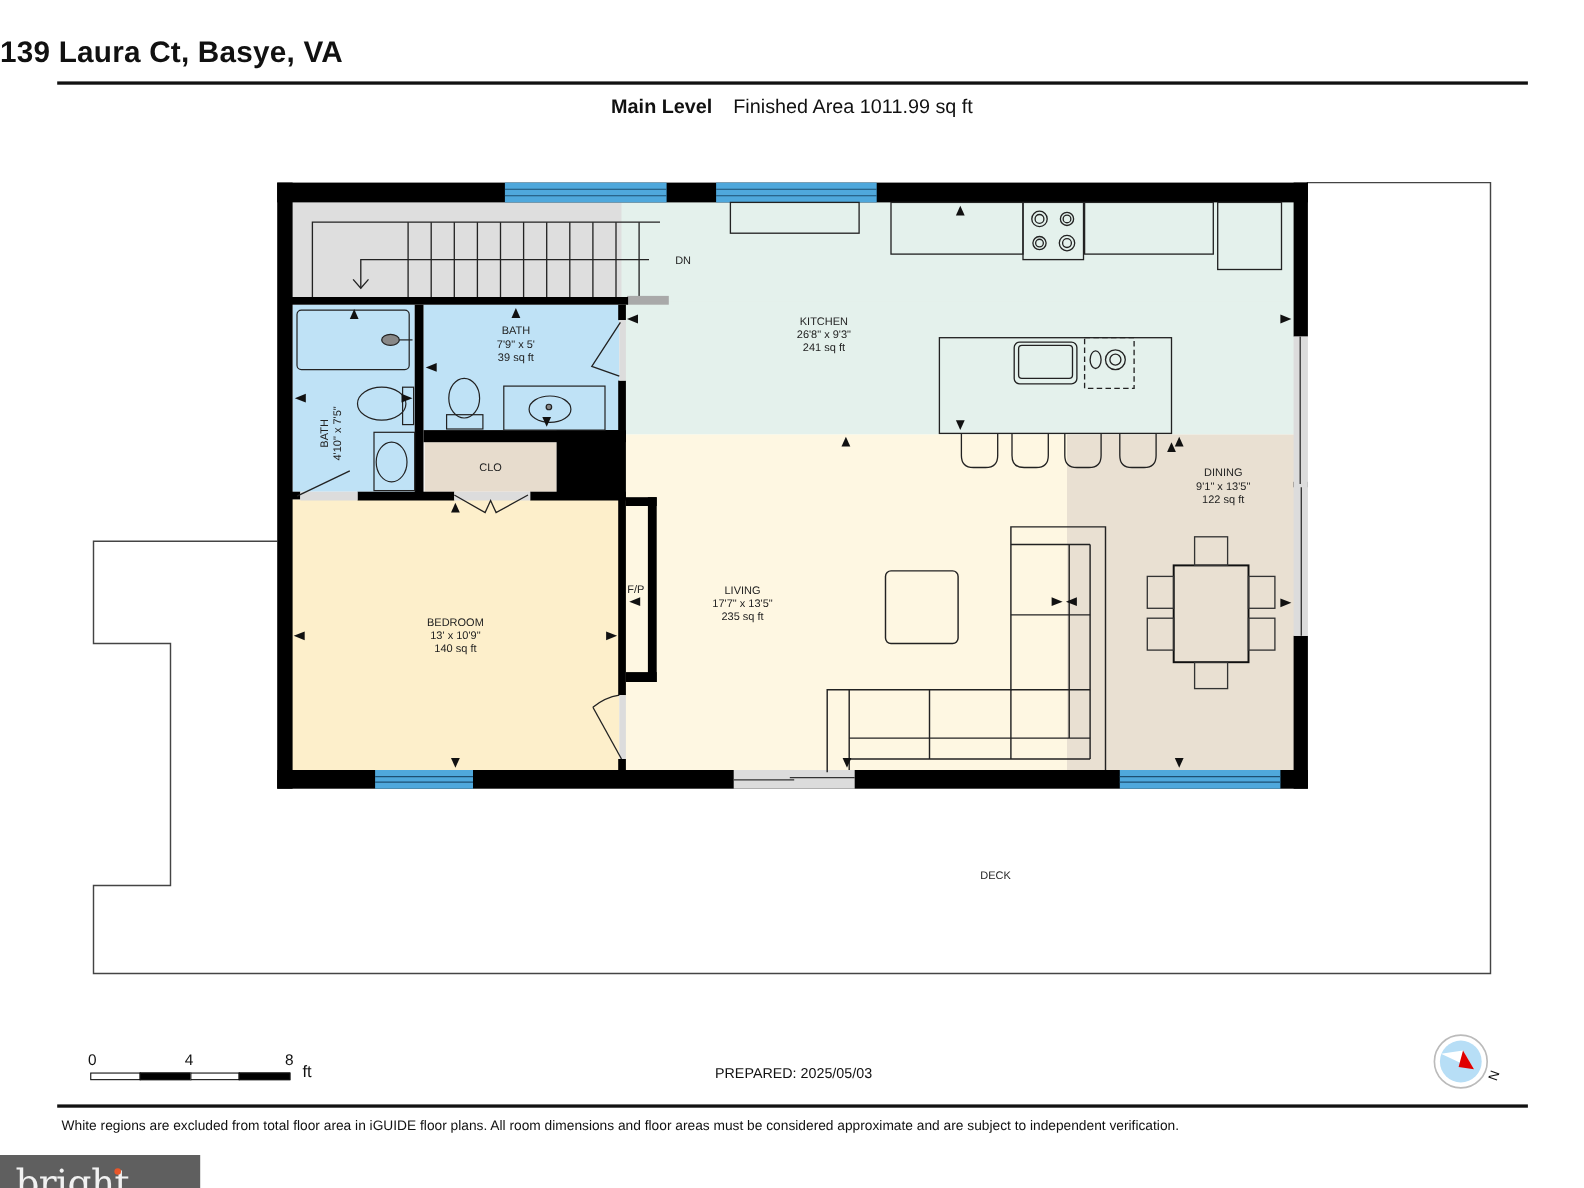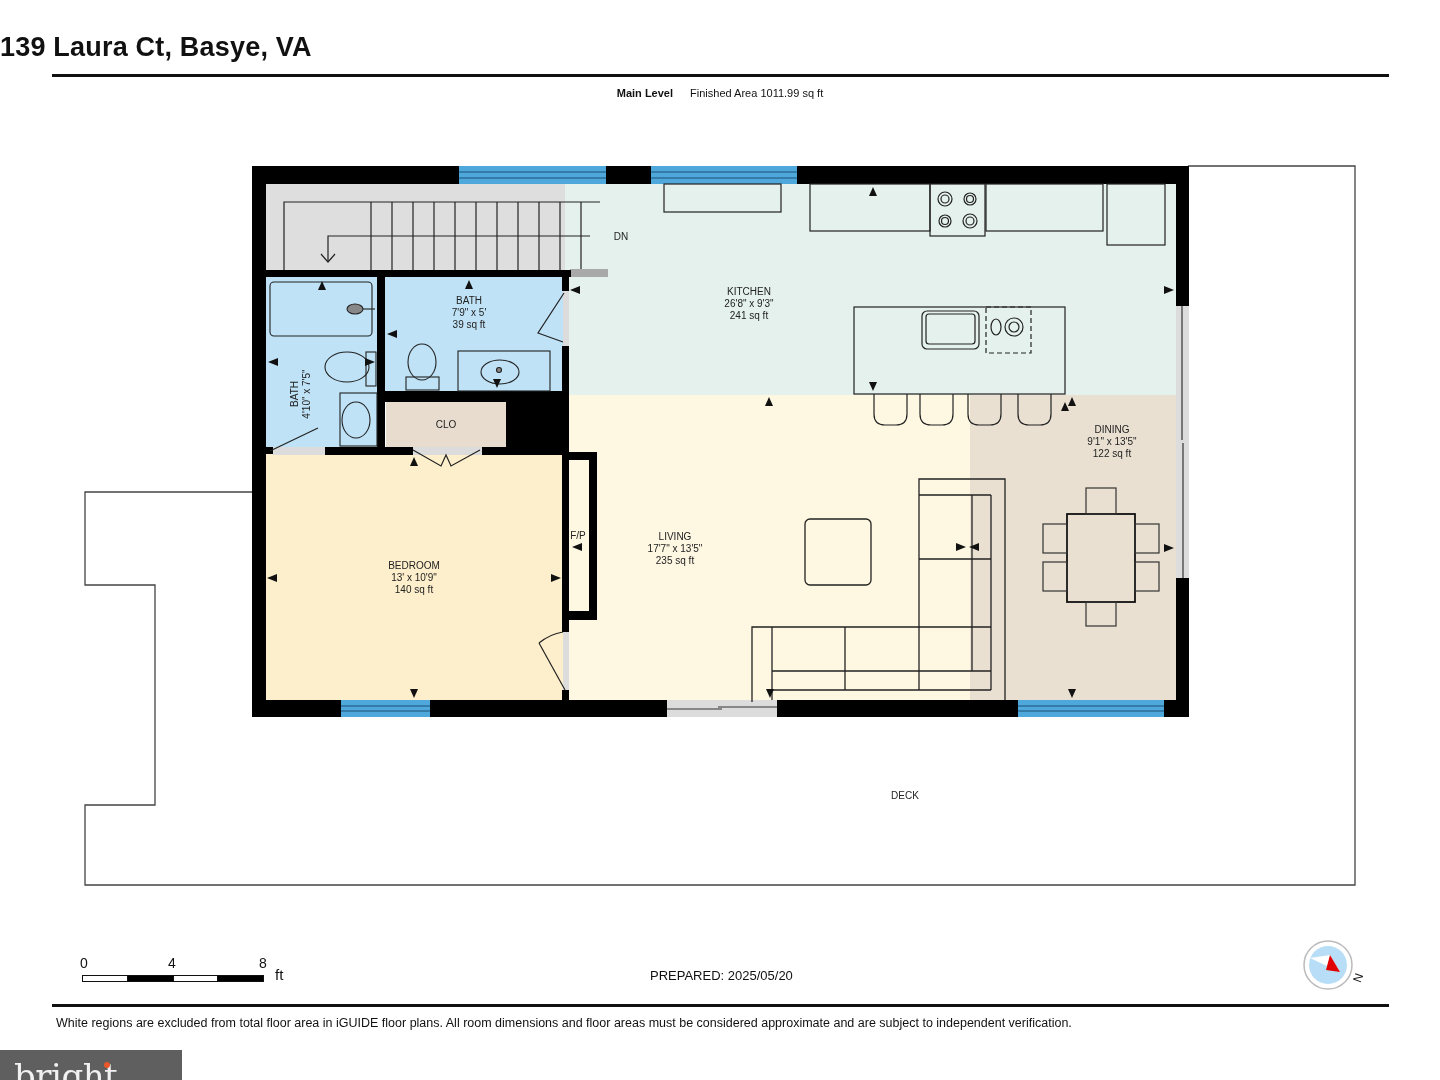--- a/index.html
+++ b/index.html
@@ -1,19 +1,19 @@
 <!DOCTYPE html>
 <html><head>
 <meta charset="utf-8">
 <style>
   html, body { margin: 0; padding: 0; background: #ffffff; }
   body { width: 1440px; height: 1080px; position: relative; overflow: hidden; font-family: "Liberation Sans", sans-serif; color: #111; }
   .title { position: absolute; left: 0; width: 1440px; top: 32px; font-size: 27px; font-weight: bold; letter-spacing: 0.2px; }
   .rule-top { position: absolute; left: 52px; width: 1337px; top: 74px; height: 3px; background: #111; }
-  .subtitle { position: absolute; left: 0; width: 1440px; top: 87px; text-align: center; font-size: 11px; }
+  .subtitle { position: absolute; left: 0; width: 1440px; top: 87px; text-align: center; font-size: 18px; }
   .subtitle .lvl { font-weight: bold; margin-right: 14px; }
   svg.plan { position: absolute; left: 0; top: 0; }
   .room-label { font-family: "Liberation Sans", sans-serif; font-size: 10px; fill: #222; text-anchor: middle; }
   .scale { position: absolute; left: 80px; top: 955px; width: 220px; height: 40px; }
   .scale .tick { position: absolute; top: 0; font-size: 14px; }
   .scale .bar { position: absolute; top: 20px; height: 7px; border: 1px solid #111; box-sizing: border-box; }
   .scale .unit { position: absolute; left: 195px; top: 11px; font-size: 15px; }
   .prepared { position: absolute; left: 650px; top: 968px; font-size: 13px; }
   .rule-bottom { position: absolute; left: 52px; width: 1337px; top: 1004px; height: 3px; background: #111; }
   .disclaimer { position: absolute; left: 56px; top: 1016px; font-size: 12.5px; }
@@ -269,21 +269,21 @@
   <span class="tick" style="left:0px;">0</span>
   <span class="tick" style="left:88px;">4</span>
   <span class="tick" style="left:179px;">8</span>
   <div class="bar" style="left:2px; width:46px; background:#fff;"></div>
   <div class="bar" style="left:47px; width:47px; background:#000;"></div>
   <div class="bar" style="left:93px; width:45px; background:#fff;"></div>
   <div class="bar" style="left:137px; width:47px; background:#000;"></div>
   <span class="unit">ft</span>
 </div>
 
-<div class="prepared">PREPARED: 2025/05/20</div>
+<div class="prepared">PREPARED: 2025/05/03</div>
 
 <svg class="compass" viewBox="0 0 70 50" xmlns="http://www.w3.org/2000/svg">
   <circle cx="26" cy="25" r="24" fill="#ffffff" stroke="#bbbbbb" stroke-width="1.5"></circle>
   <circle cx="26" cy="25" r="19" fill="#b7def6"></circle>
   <polygon points="8,18 38,32 28,15" fill="#ffffff"></polygon>
   <polygon points="28,15 38,32 24,30" fill="#e00000"></polygon>
   <text x="52" y="42" font-family="Liberation Sans, sans-serif" font-size="12" fill="#111" transform="rotate(-70 56 38)">N</text>
 </svg>
 
 <div class="rule-bottom"></div>

